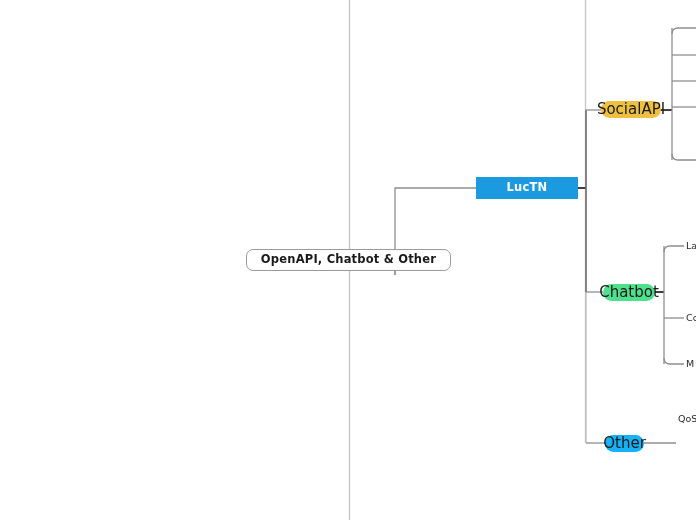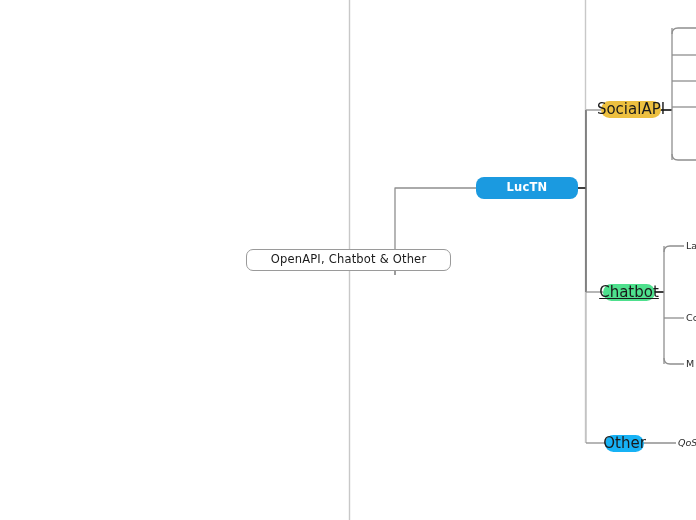--- a/index.html
+++ b/index.html
@@ -32,38 +32,38 @@
     justify-content: center;
     white-space: nowrap;
     line-height: 1;
   }
   .node-root {
     border: 1px solid #9a9a9a;
     border-radius: 7px;
     background: #ffffff;
     color: #1a1a1a;
     font-size: 11.5px;
-    font-weight: normal;
+    font-weight: bold;
     letter-spacing: 0.2px;
     justify-content: center;
   }
   .node-main {
     background: #1b9ae0;
     color: #ffffff;
     font-size: 11.5px;
     font-weight: bold;
     letter-spacing: 0.2px;
   }
   .node-pill {
     border-radius: 9px;
     font-size: 15px;
     color: #1a1a1a;
   }
   .pill-social { background: #edc040; }
-  .pill-chatbot { background: #4ee08d; text-decoration: underline; }
+  .pill-chatbot { background: #4ee08d; }
   .pill-other { background: #17b2f5; }
   .leaf {
     position: absolute;
     font-size: 9.5px;
     color: #2a2a2a;
     white-space: nowrap;
     line-height: 1;
   }
 </style>
 </head>
@@ -103,21 +103,21 @@
     <line x1="664" y1="318" x2="684" y2="318" stroke="#8f8f8f" stroke-width="1.3"></line>
     <path d="M 664 358 Q 664 364 670 364 L 684 364" fill="none" stroke="#8f8f8f" stroke-width="1.3"></path>
 
     <line x1="643" y1="443" x2="676" y2="443" stroke="#8f8f8f" stroke-width="1.3"></line>
   </svg>
 
   <div class="node node-root" style="left:246px; top:249px; width:205px; height:22px;">
     <span>OpenAPI, Chatbot &amp; Other</span>
   </div>
 
-  <div class="node node-main" style="left:476px; top:177px; width:102px; height:22px;border-radius:8px;">
+  <div class="node node-main" style="left:476px; top:177px; width:102px; height:22px;">
     <span>LucTN</span>
   </div>
 
   <div class="node node-pill pill-social" style="left:601px; top:101px; width:60px; height:17px;">
     <span>SocialAPI</span>
   </div>
 
   <div class="node node-pill pill-chatbot" style="left:603px; top:284px; width:52px; height:17px;">
     <span>Chatbot</span>
   </div>
@@ -129,17 +129,17 @@
   <div class="leaf" style="left:686px; top:241px;">
     <span>La</span>
   </div>
   <div class="leaf" style="left:686px; top:313px;">
     <span>Co</span>
   </div>
   <div class="leaf" style="left:686px; top:359px;">
     <span>M</span>
   </div>
 
-  <div class="leaf" style="left:678px; top:438px;font-style:italic;">
+  <div class="leaf" style="left:678px; top:414px;">
     <span>QoS</span>
   </div>
 
 </div>
 
 </body></html>

